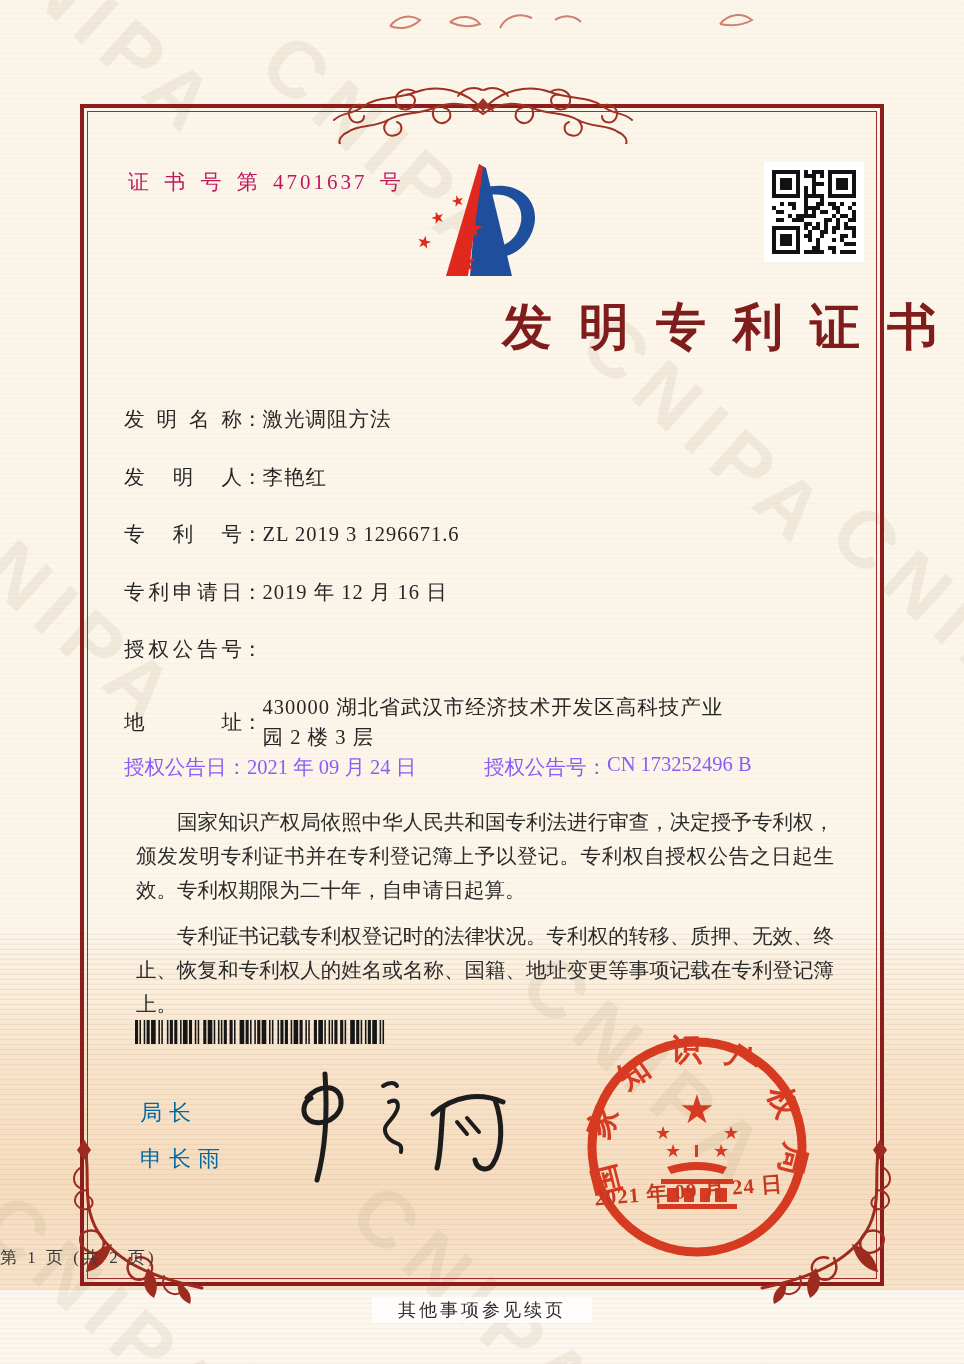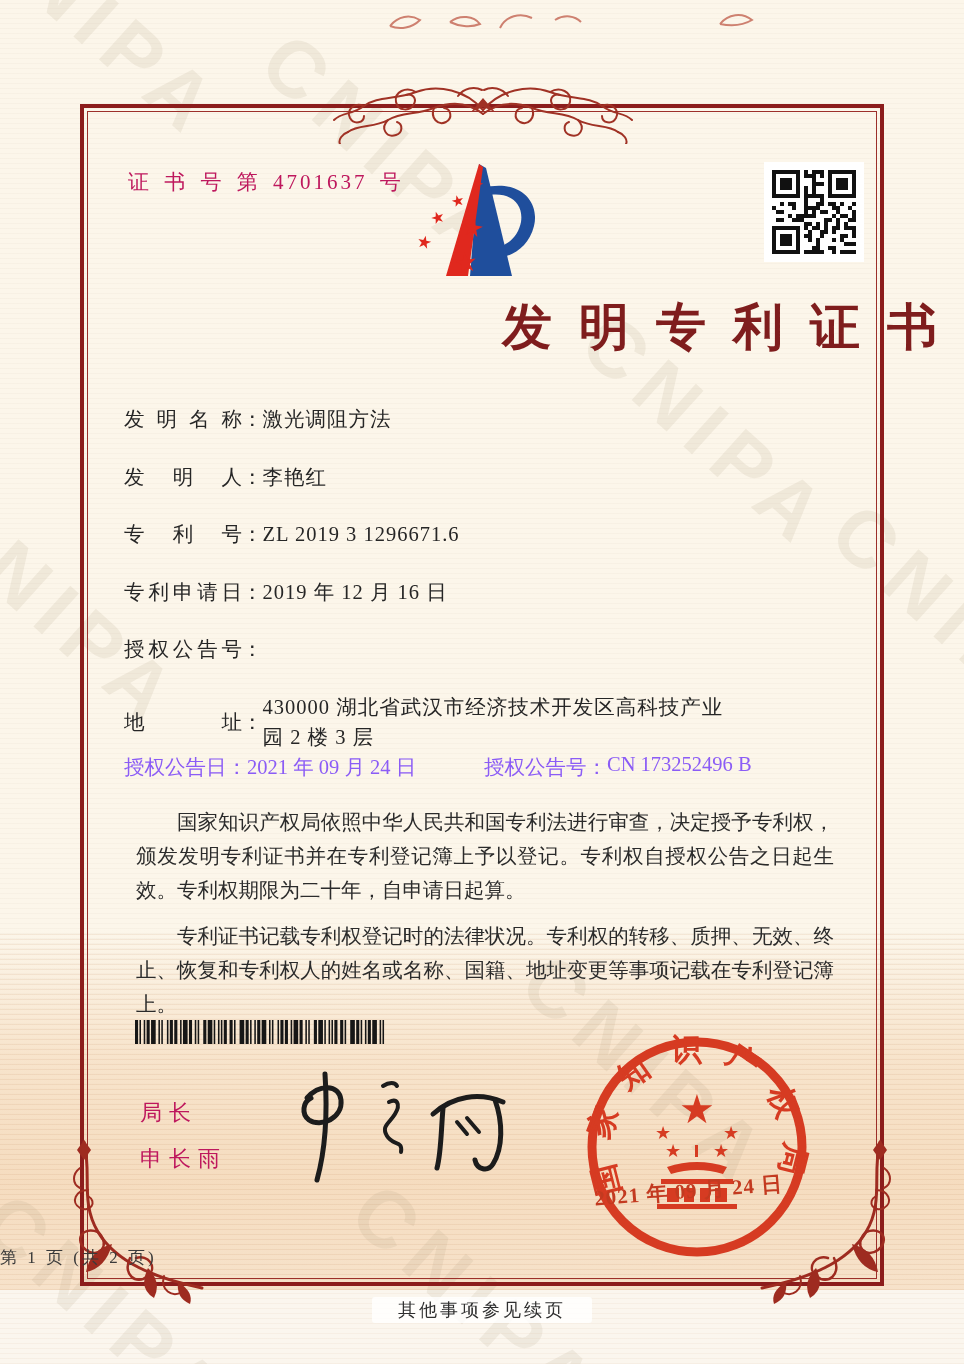--- a/index.html
+++ b/index.html
@@ -51,21 +51,21 @@
   .grant-left{display:flex;width:360px;}
   .grant-right{display:flex;}
 
   .paras{position:absolute;left:124px;top:793px;width:722px;font-size:20.5px;line-height:34px;
     color:#2b2b2b;text-align:justify;}
   .paras p{margin:12px;text-indent:2em;}
 
   .barcode{position:absolute;left:135px;top:1020px;}
 
   .officer{position:absolute;left:140px;top:1090px;font-family:"Liberation Sans","DejaVu Sans",sans-serif;
-    font-size:22px;color:#be185d;letter-spacing:7px;line-height:46px;}
+    font-size:22px;color:#0369a1;letter-spacing:7px;line-height:46px;}
   .signature{position:absolute;left:255px;top:1062px;}
 
   .seal{position:absolute;left:583px;top:1033px;width:228px;height:228px;}
   .seal-date{position:absolute;left:594px;top:1176px;width:215px;font-size:21px;color:#c33a20;
     letter-spacing:1px;transform:rotate(-4.5deg);font-weight:600;white-space:nowrap;}
 
   .page-info{position:absolute;left:0;right:0;top:1246px;text-align:left;font-size:17px;
     color:#3a3a3a;letter-spacing:3px;}
   .bottom-note{position:absolute;left:0;right:0;top:1298px;text-align:center;font-size:18px;color:#2f2f2f;letter-spacing:3px;}
   .bottom-note span{background:rgba(255,255,255,.82);padding:3px 26px;border-radius:3px;}

